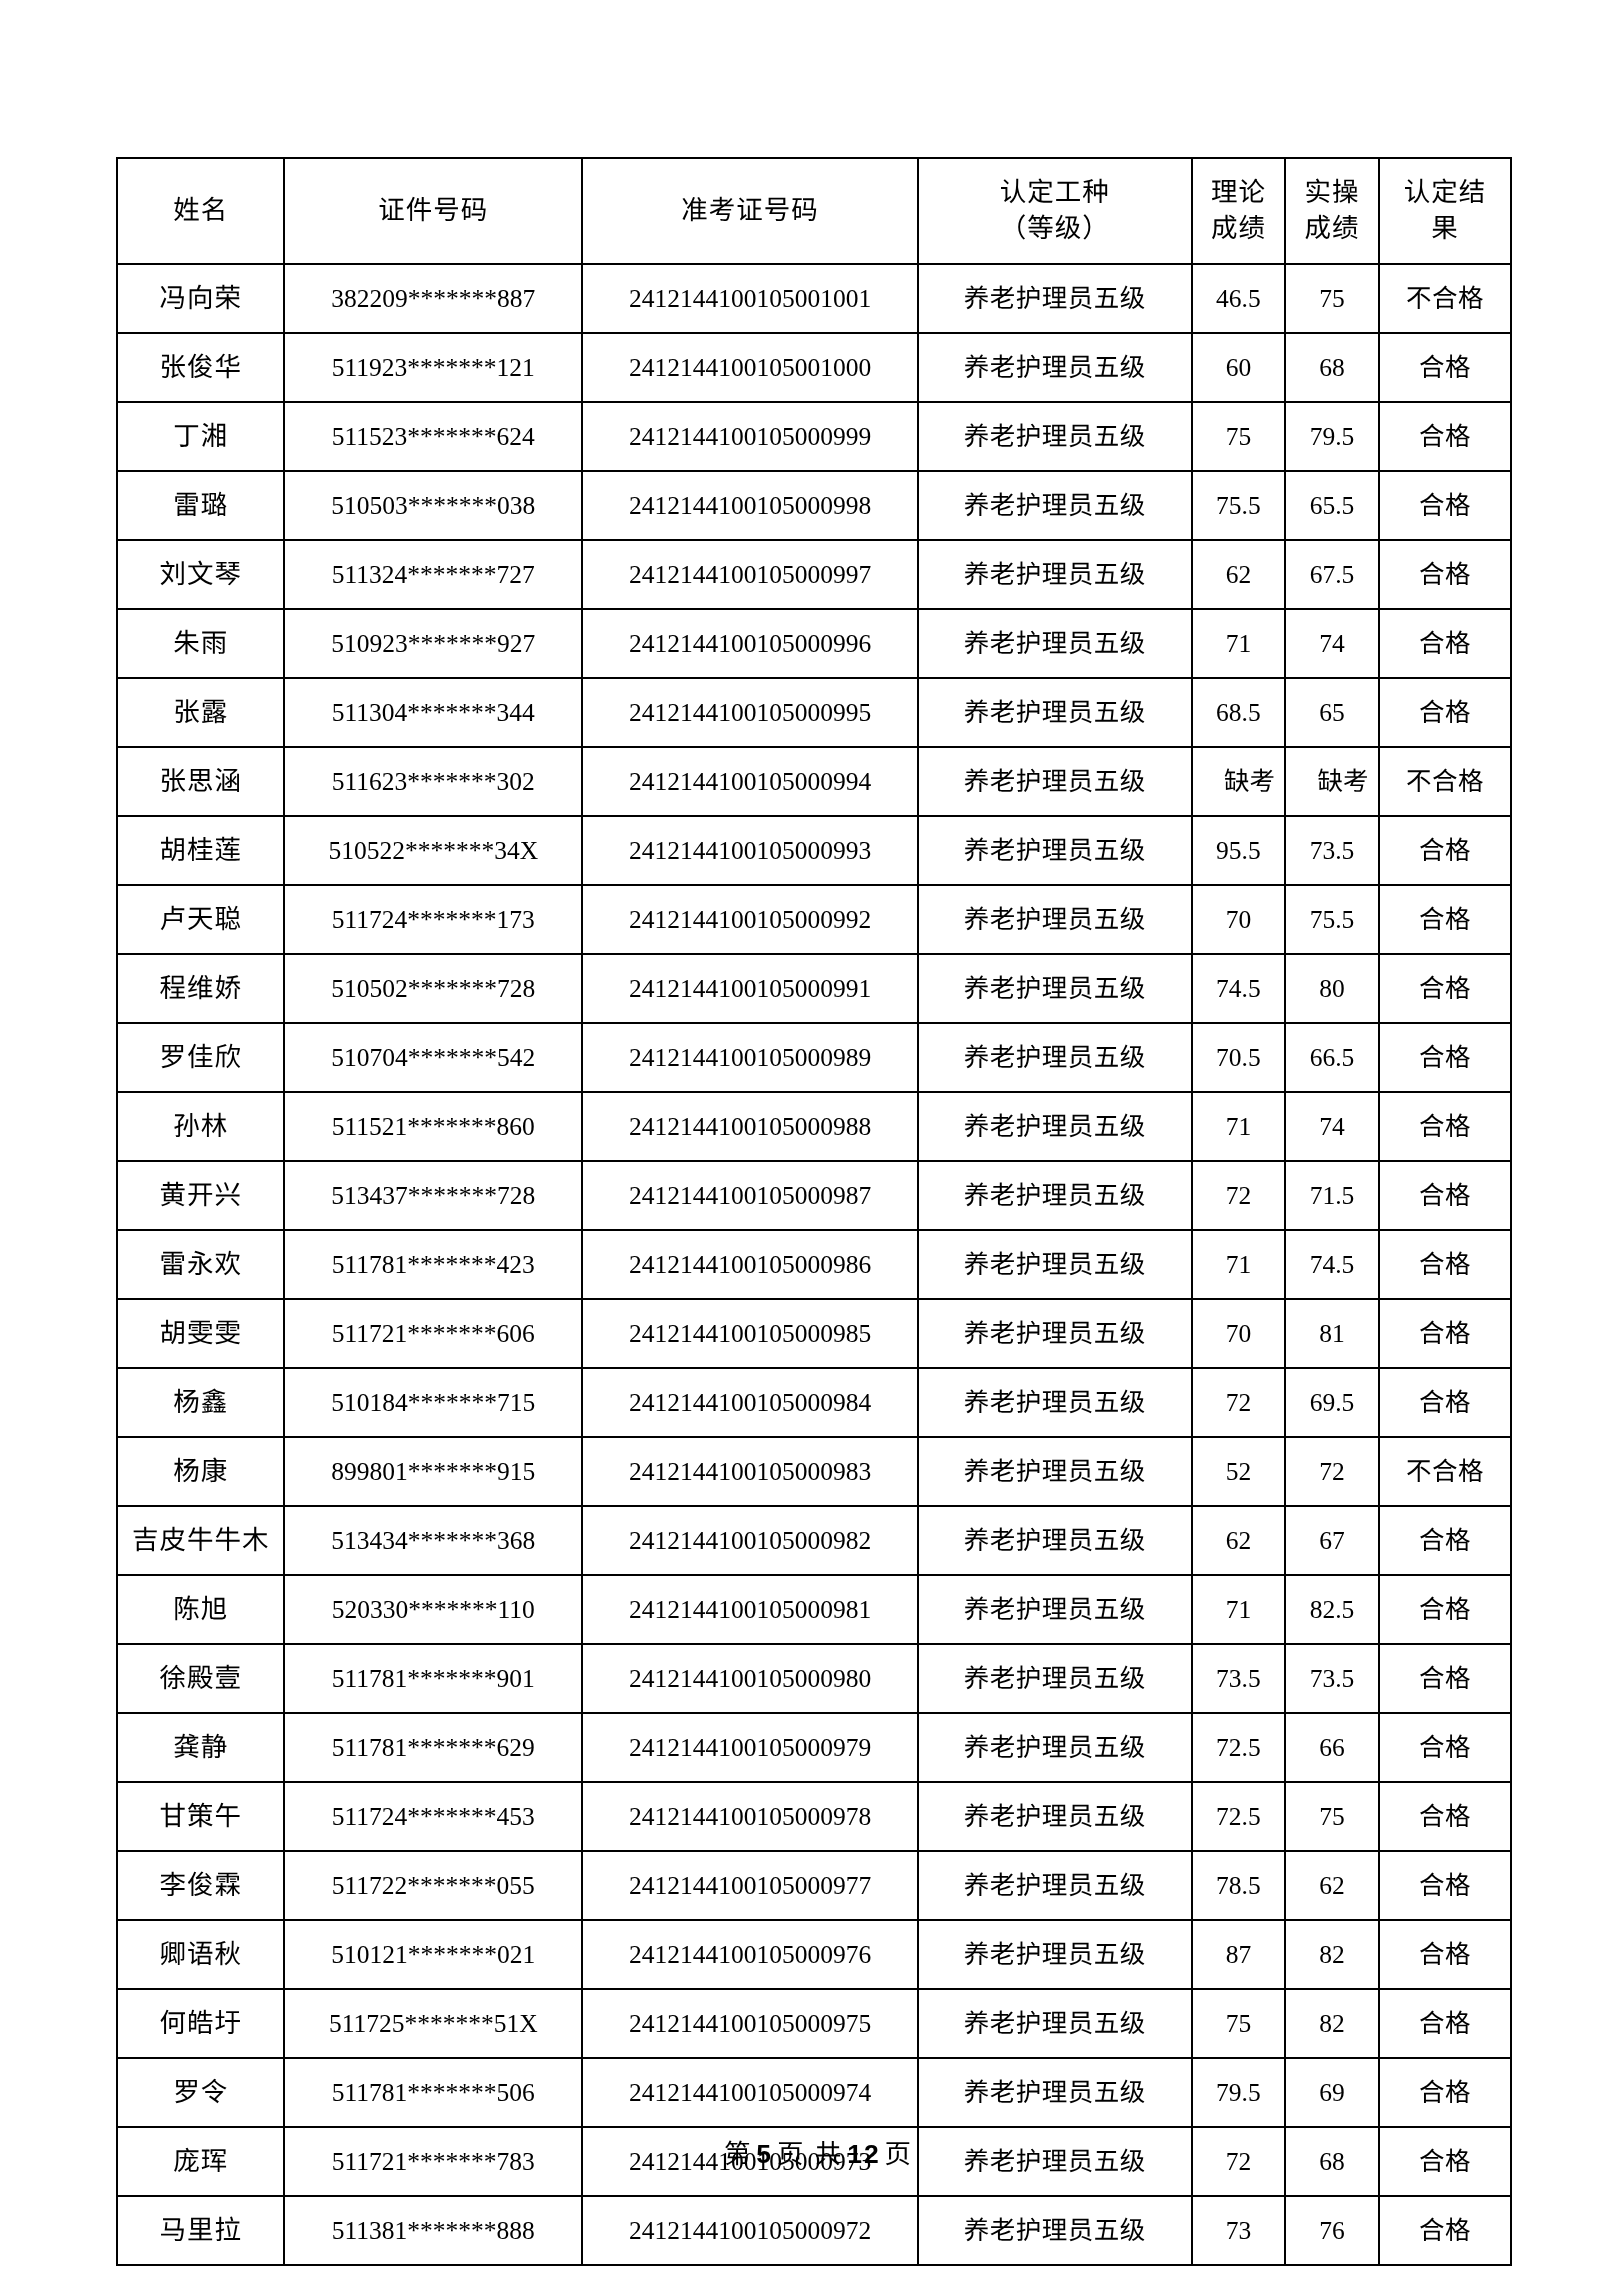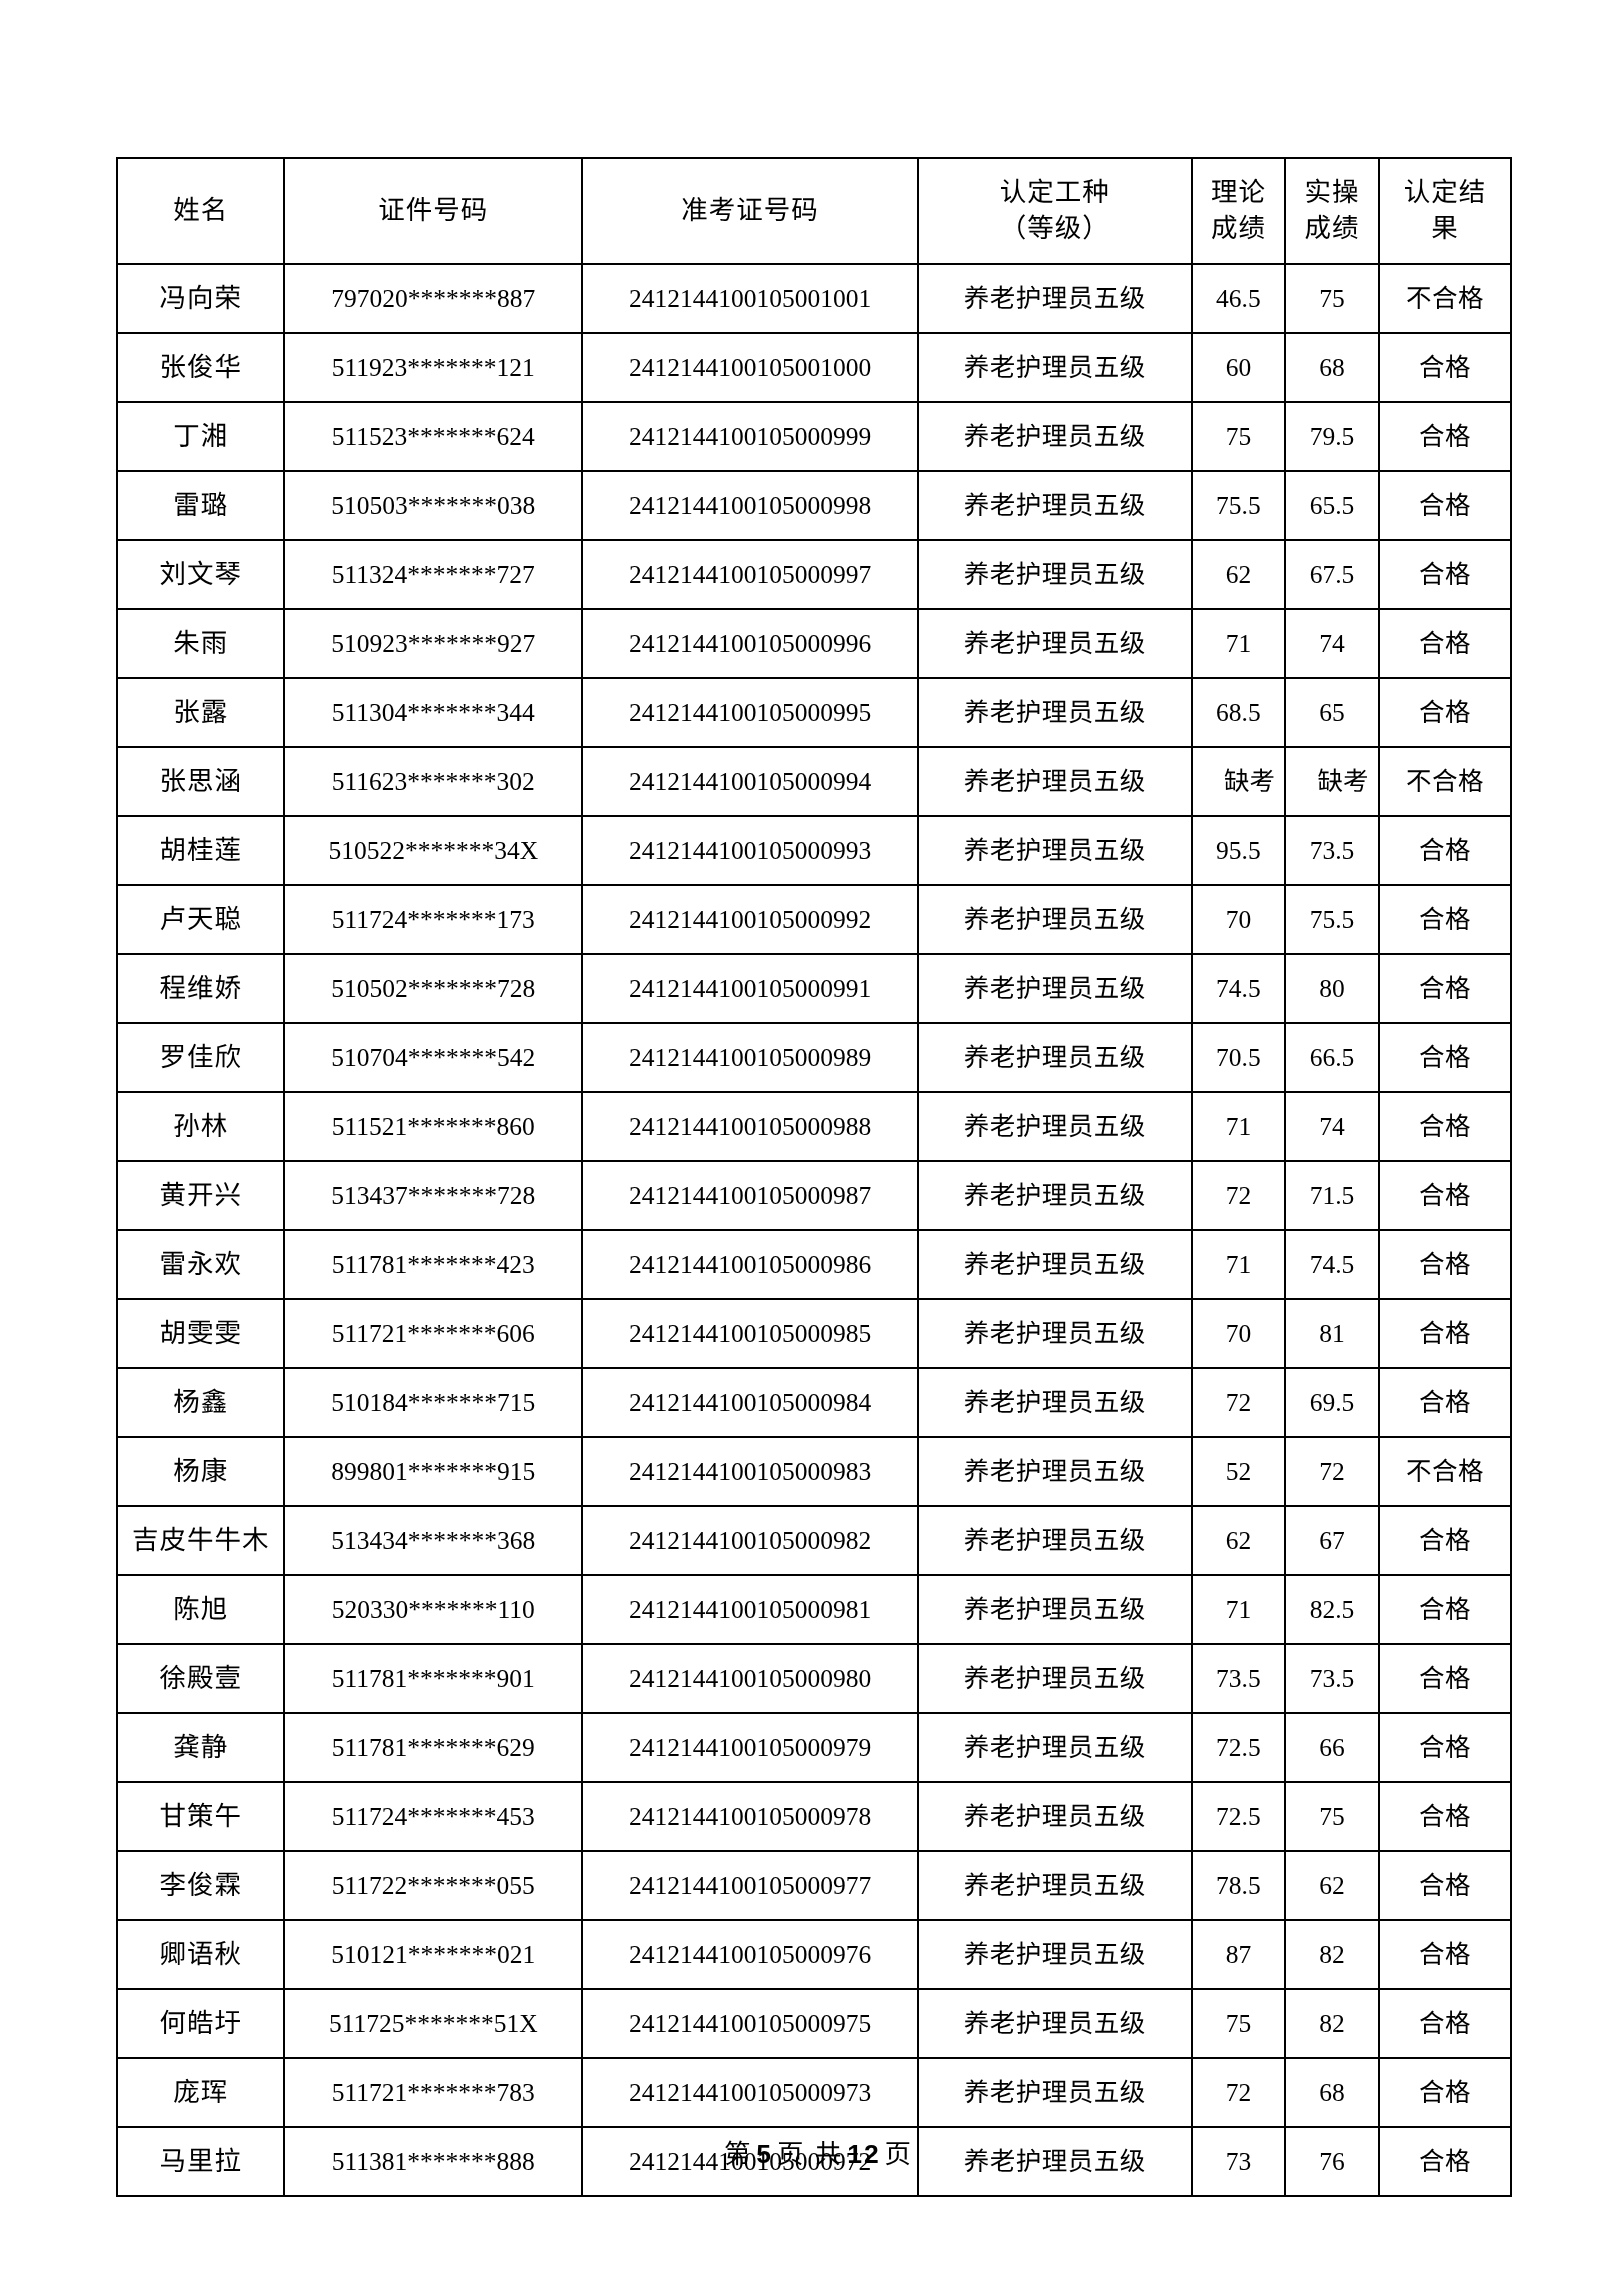--- a/index.html
+++ b/index.html
@@ -148,21 +148,21 @@
           </th>
           <th class="two-line">
             <div>认定结</div>
             <div>果</div>
           </th>
         </tr>
       </thead>
       <tbody id="results-body">
           <tr>
             <td class="name">冯向荣</td>
-            <td class="idno">797020*******887</td>
+            <td class="idno">382209*******887</td>
             <td class="ticket">2412144100105001001</td>
             <td class="trade">养老护理员五级</td>
             <td class="score">46.5</td>
             <td class="score">75</td>
             <td class="result">不合格</td>
           </tr>
           <tr>
             <td class="name">张俊华</td>
             <td class="idno">511923*******121</td>
             <td class="ticket">2412144100105001000</td>
@@ -381,20 +381,29 @@
           <tr>
             <td class="name">何皓圩</td>
             <td class="idno">511725*******51X</td>
             <td class="ticket">2412144100105000975</td>
             <td class="trade">养老护理员五级</td>
             <td class="score">75</td>
             <td class="score">82</td>
             <td class="result">合格</td>
           </tr>
           <tr>
+            <td class="name">罗令</td>
+            <td class="idno">511781*******506</td>
+            <td class="ticket">2412144100105000974</td>
+            <td class="trade">养老护理员五级</td>
+            <td class="score">79.5</td>
+            <td class="score">69</td>
+            <td class="result">合格</td>
+          </tr>
+          <tr>
             <td class="name">庞珲</td>
             <td class="idno">511721*******783</td>
             <td class="ticket">2412144100105000973</td>
             <td class="trade">养老护理员五级</td>
             <td class="score">72</td>
             <td class="score">68</td>
             <td class="result">合格</td>
           </tr>
           <tr>
             <td class="name">马里拉</td>

